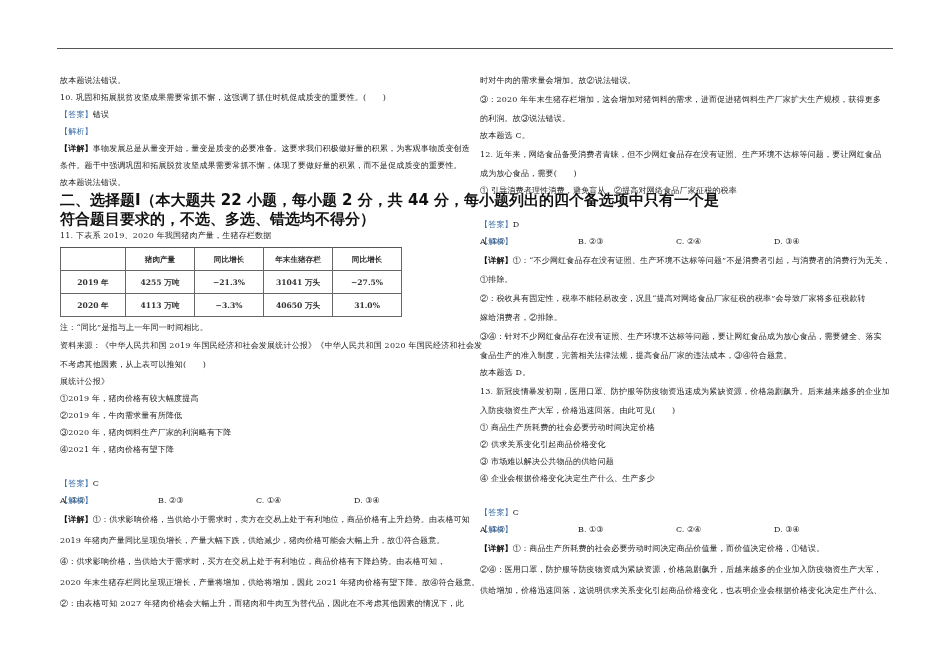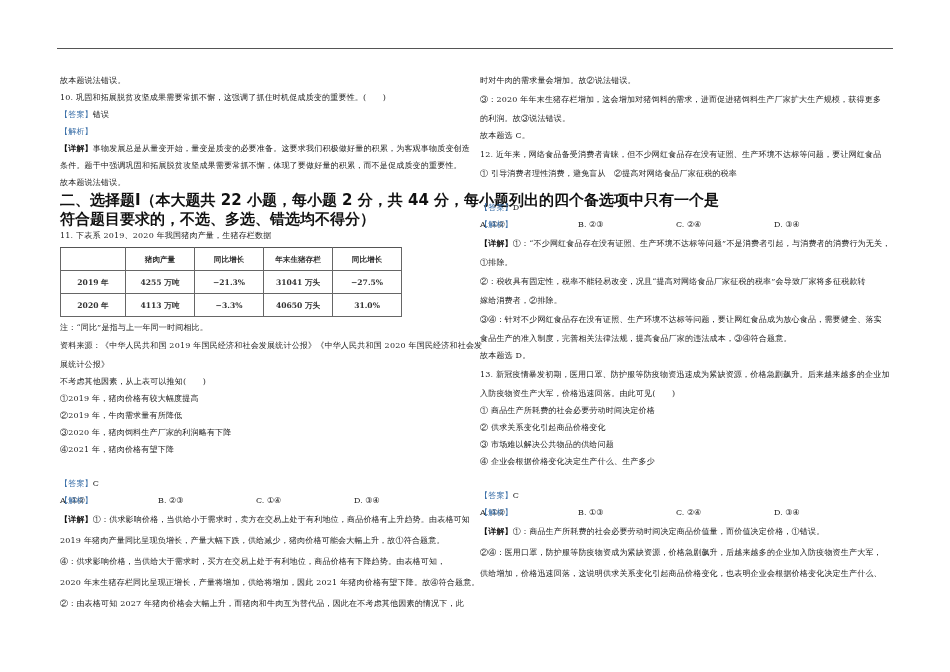--- a/index.html
+++ b/index.html
@@ -89,22 +89,22 @@
         <td class="c0">2020 年</td>
         <td class="c1">4113 万吨</td>
         <td class="c2">−3.3%</td>
         <td class="c3">40650 万头</td>
         <td class="c4">31.0%</td>
       </tr>
     </tbody>
       </table>
     <div class="ln" style="height:15px;line-height:15px;">注：“同比”是指与上一年同一时间相比。</div>
     <div class="ln tall">资料来源：《中华人民共和国 2019 年国民经济和社会发展统计公报》《中华人民共和国 2020 年国民经济和社会发</div>
+    <div class="ln">不考虑其他因素，从上表可以推知(　　)</div>
     <div class="ln">展统计公报》</div>
-    <div class="ln">不考虑其他因素，从上表可以推知(　　)</div>
     <div class="ln">①2019 年，猪肉价格有较大幅度提高</div>
     <div class="ln">②2019 年，牛肉需求量有所降低</div>
     <div class="ln">③2020 年，猪肉饲料生产厂家的利润略有下降</div>
     <div class="ln">④2021 年，猪肉价格有望下降</div>
     <div class="opts">
       <span>A. ①②</span>
       <span>B. ②③</span>
       <span>C. ①④</span>
       <span>D. ③④</span>
     </div>
@@ -125,20 +125,21 @@
 <div class="col right">
   <div>
     <div class="ln">时对牛肉的需求量会增加。故②说法错误。</div>
     <div class="ln tall">③：2020 年年末生猪存栏增加，这会增加对猪饲料的需求，进而促进猪饲料生产厂家扩大生产规模，获得更多</div>
     <div class="ln">的利润。故③说法错误。</div>
     <div class="ln">故本题选 C。</div>
   </div>
 
   <div>
     <div class="ln tall">12. 近年来，网络食品备受消费者青睐，但不少网红食品存在没有证照、生产环境不达标等问题，要让网红食品</div>
+    <div class="ln">成为放心食品，需要(　　)</div>
     <div class="ln">① 引导消费者理性消费，避免盲从　②提高对网络食品厂家征税的税率</div>
     <div class="opts">
       <span>A. ①②</span>
       <span>B. ②③</span>
       <span>C. ②④</span>
       <span>D. ③④</span>
     </div>
     <div class="ln">
       <span class="tag">【答案】</span><span>D</span>
     </div>

